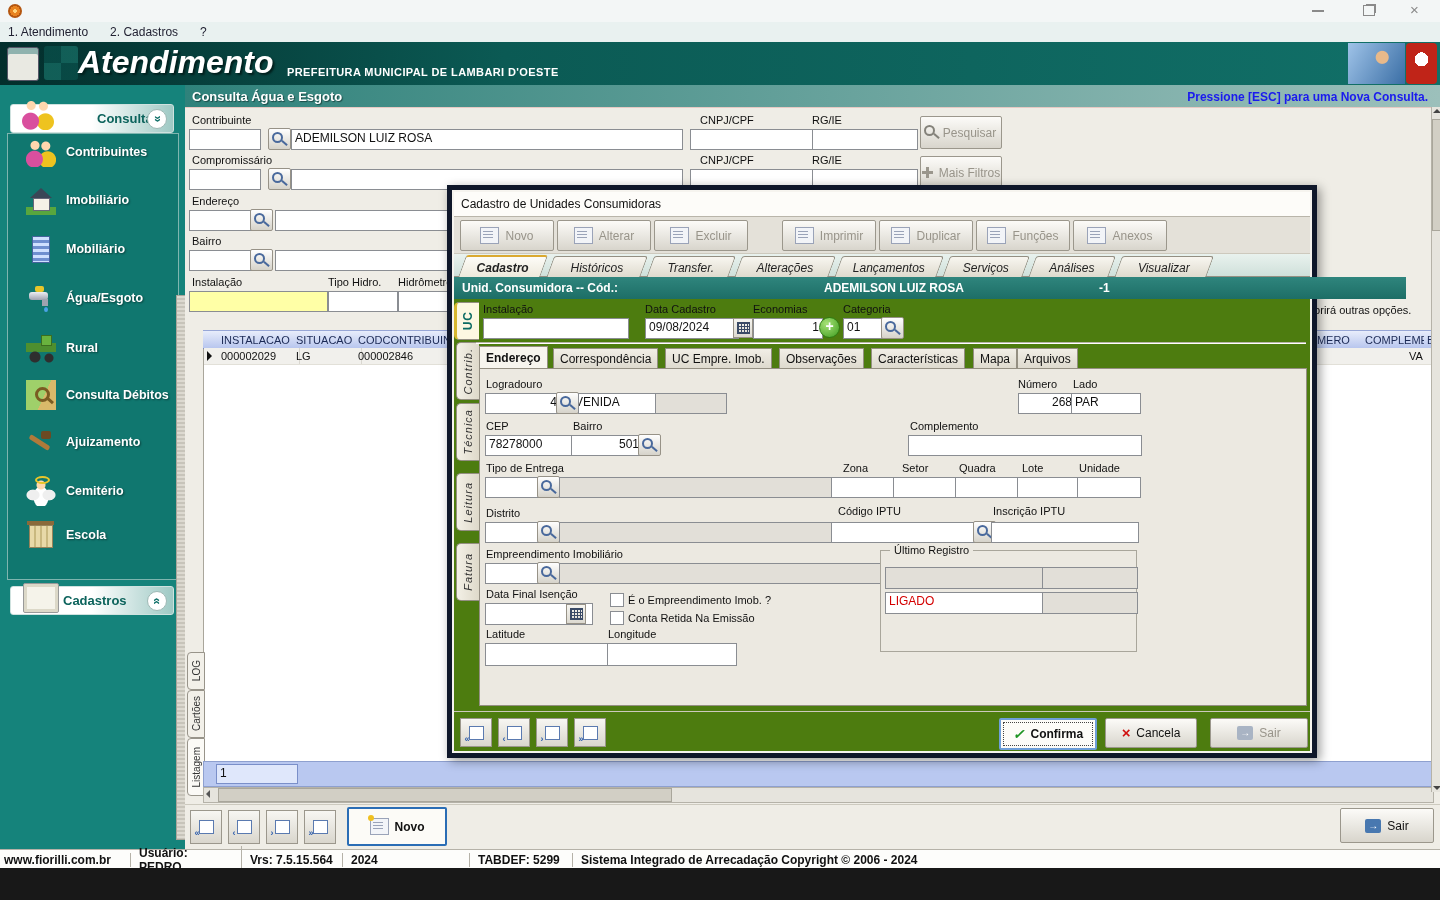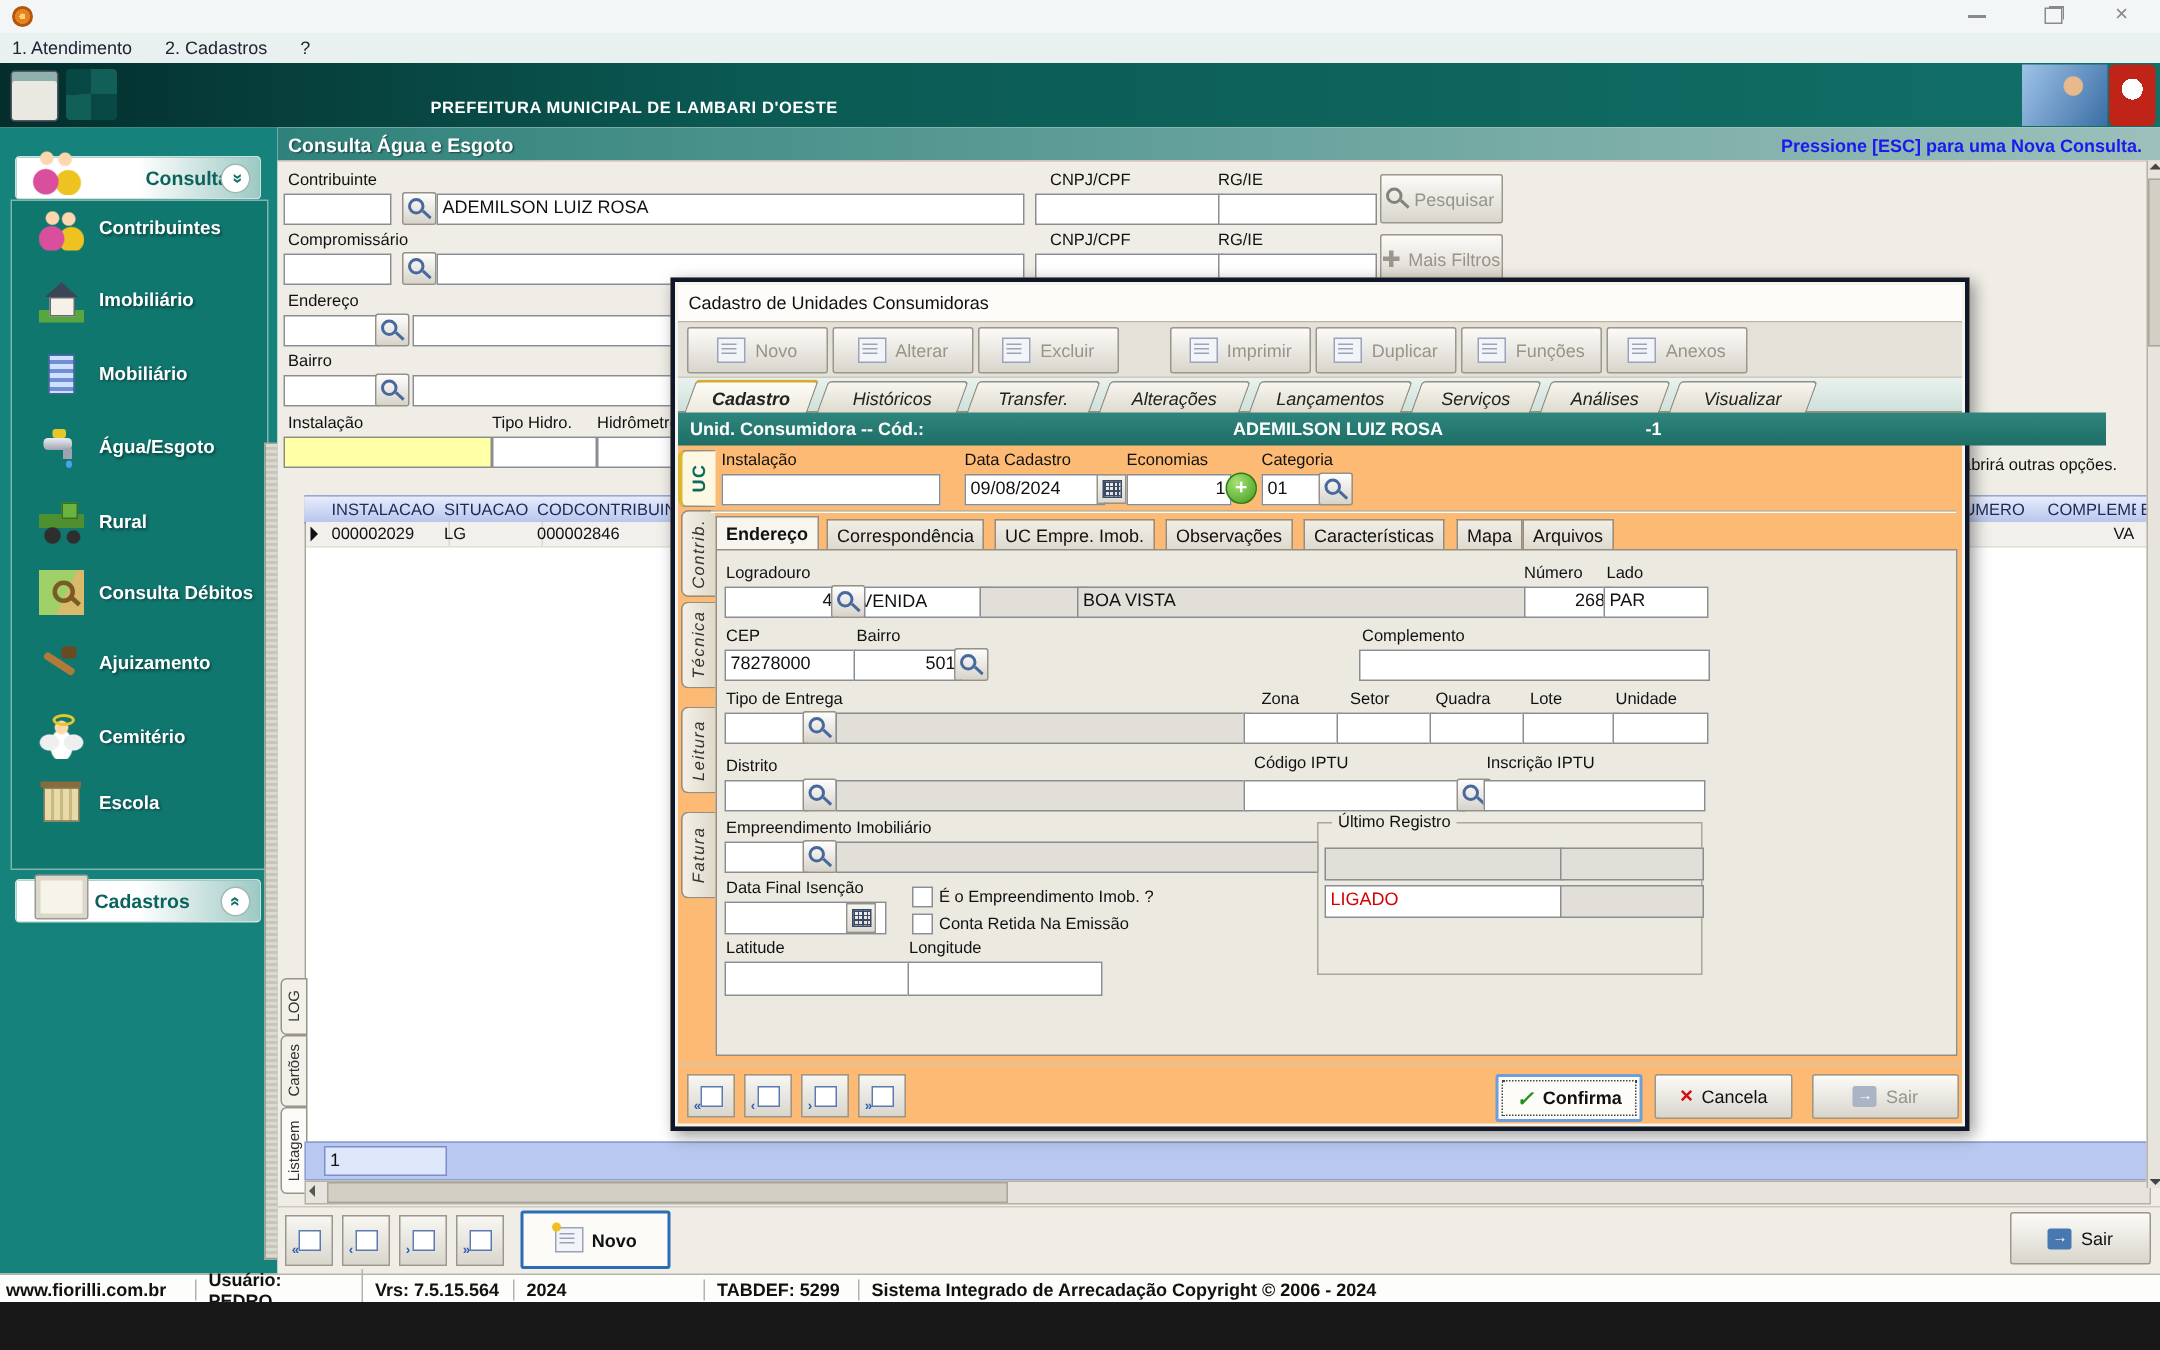--- a/index.html
+++ b/index.html
@@ -87,20 +87,21 @@
 
   <div class="a" style="left:0;top:22px;width:1440px;height:20px;background:#e9f1f0;display:flex;align-items:center;gap:22px;padding-left:8px">
     <span style="font-size:12px;color:#223">1. Atendimento</span>
     <span style="font-size:12px;color:#223">2. Cadastros</span>
     <span style="font-size:12px;color:#223">?</span>
   </div>
 
   <div class="a" style="left:0;top:42px;width:1440px;height:43px;background:linear-gradient(90deg,#032e2c,#0b5a54 35%,#117068)">
     <i class="a" style="left:7px;top:5px;width:30px;height:32px;background:#e9e9e2;border:1px solid #556;border-radius:3px;box-shadow:inset 0 6px 0 #8fb2ae"></i>
     <i class="a" style="left:44px;top:4px;width:34px;height:34px;background:repeating-conic-gradient(#1d8277 0 25%,#0b5a54 0 50%);opacity:.55;border-radius:3px"></i>
+    <span class="a" style="left:78px;top:2px;font-size:32px;font-weight:bold;font-style:italic;color:#fff;text-shadow:2px 2px 2px #021f1d">Atendimento</span>
     <span class="a" style="left:287px;top:24px;font-size:11px;font-weight:bold;color:#fff;letter-spacing:.4px">PREFEITURA MUNICIPAL DE LAMBARI D'OESTE</span>
     <i class="a" style="left:1348px;top:1px;width:57px;height:41px;background:radial-gradient(circle at 60% 35%,#e8b98a 0 6px,transparent 7px),linear-gradient(120deg,#9fc3e8,#3a6ea5)"></i>
     <i class="a" style="left:1406px;top:1px;width:31px;height:41px;background:radial-gradient(circle at 50% 40%,#fff 0 7px,#c02418 7px 100%);border-radius:4px"></i>
   </div>
 
   <div class="a" style="left:0;top:85px;width:185px;height:765px;background:#15837b">
     <div class="sbbar" style="top:19px">
       <i class="sico ic1 a" style="left:10px;top:-6px;width:34px;height:34px"></i>
       <span class="t">Consultas</span>
       <span class="chev" style="top:4px">
@@ -288,21 +289,21 @@
       <span class="a" style="left:1px;top:2px">
           <i class="tri-u" style="display:block"></i>
         </span>
       <span class="a" style="left:0;top:12px;width:8px;height:110px;background:#d2cfc5;border:1px solid #a9a69b"></span>
       <span class="a" style="left:1px;bottom:2px">
           <i class="tri-d" style="display:block"></i>
         </span>
     </div>
   </div>
 
-  <div class="a" style="left:447px;top:185px;width:860px;height:563px;background:#fdba74;border:3px solid #0f172a;box-shadow:3px 3px 10px rgba(0,0,0,.4),inset 0 0 0 2px #f6f4ef">
+  <div class="a" style="left:447px;top:185px;width:860px;height:563px;background:#4d7c0f;border:5px solid #0f172a;box-shadow:3px 3px 10px rgba(0,0,0,.4),inset 0 0 0 2px #f6f4ef">
     <div class="a" style="left:2px;top:2px;width:856px;height:24px;background:#fdfcf9;border-bottom:1px solid #b9b5aa">
       <span class="lbl" style="left:7px;top:5px;font-size:12px">Cadastro de Unidades Consumidoras</span>
     </div>
 
     <div class="a" style="left:2px;top:27px;width:856px;height:36px;background:#e4e1d9;border-bottom:1px solid #cdc9bd"></div>
     <div class="btn dis" style="left:8px;top:30px;width:92px;height:29px">
         <i class="tbi"></i>
         <span>Novo</span>
       </div>
     <div class="btn dis" style="left:105px;top:30px;width:92px;height:29px">
@@ -419,21 +420,20 @@
       </div>
     <div class="a" style="left:27px;top:178px;width:826px;height:336px;border:1px solid #948f82;background:#ece9e1"></div>
 
     <span class="lbl" style="left:34px;top:188px">Logradouro</span>
     <div class="fld r" style="left:33px;top:203px;width:68px">4</div>
     <div class="mag" style="left:104px;top:202px">
         <i class="mg"></i>
       </div>
     <div class="fld clipL" style="left:126px;top:203px;width:76px">AVENIDA</div>
     <div class="fld g" style="left:203px;top:203px;width:64px"></div>
-    <div class="fld g" style="left:268px;top:203px;width:292px">BOA VISTA</div>
     <span class="lbl" style="left:566px;top:188px">Número</span>
     <div class="fld r" style="left:566px;top:203px;width:50px">268</div>
     <span class="lbl" style="left:621px;top:188px">Lado</span>
     <div class="fld" style="left:619px;top:203px;width:62px">PAR</div>
 
     <span class="lbl" style="left:34px;top:230px">CEP</span>
     <div class="fld" style="left:33px;top:245px;width:80px">78278000</div>
     <span class="lbl" style="left:121px;top:230px">Bairro</span>
     <div class="fld r" style="left:119px;top:245px;width:64px">501</div>
     <div class="mag" style="left:186px;top:244px">

